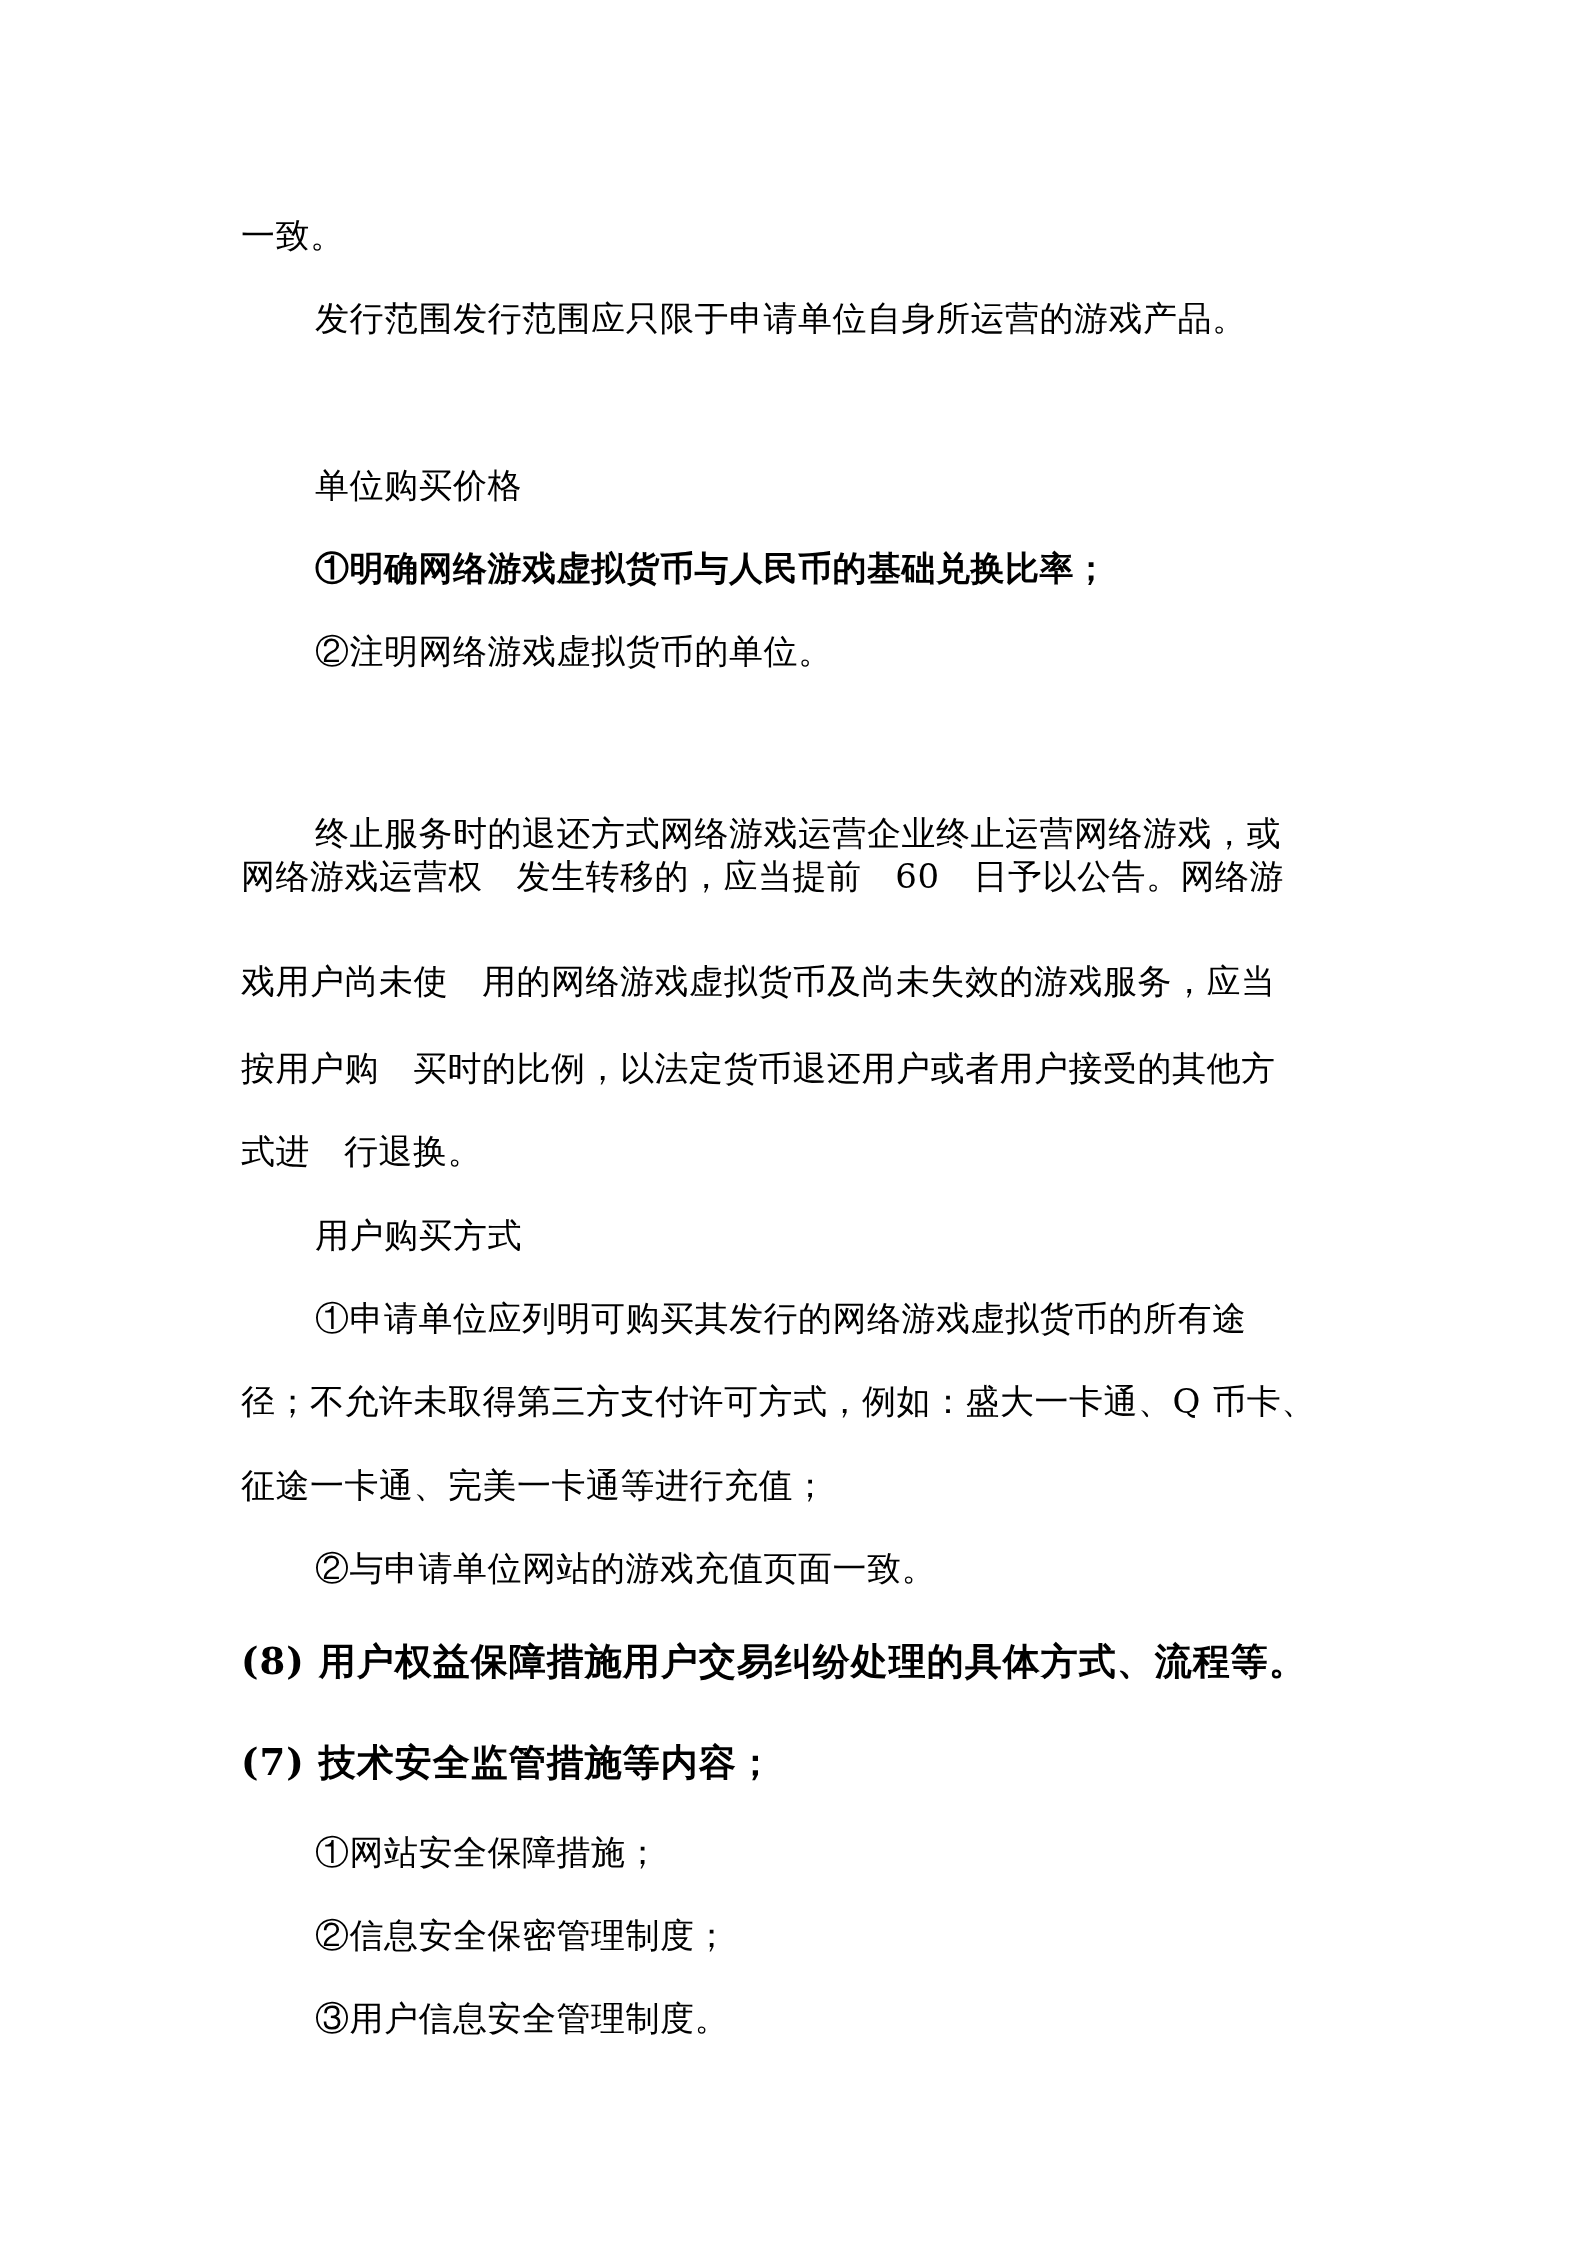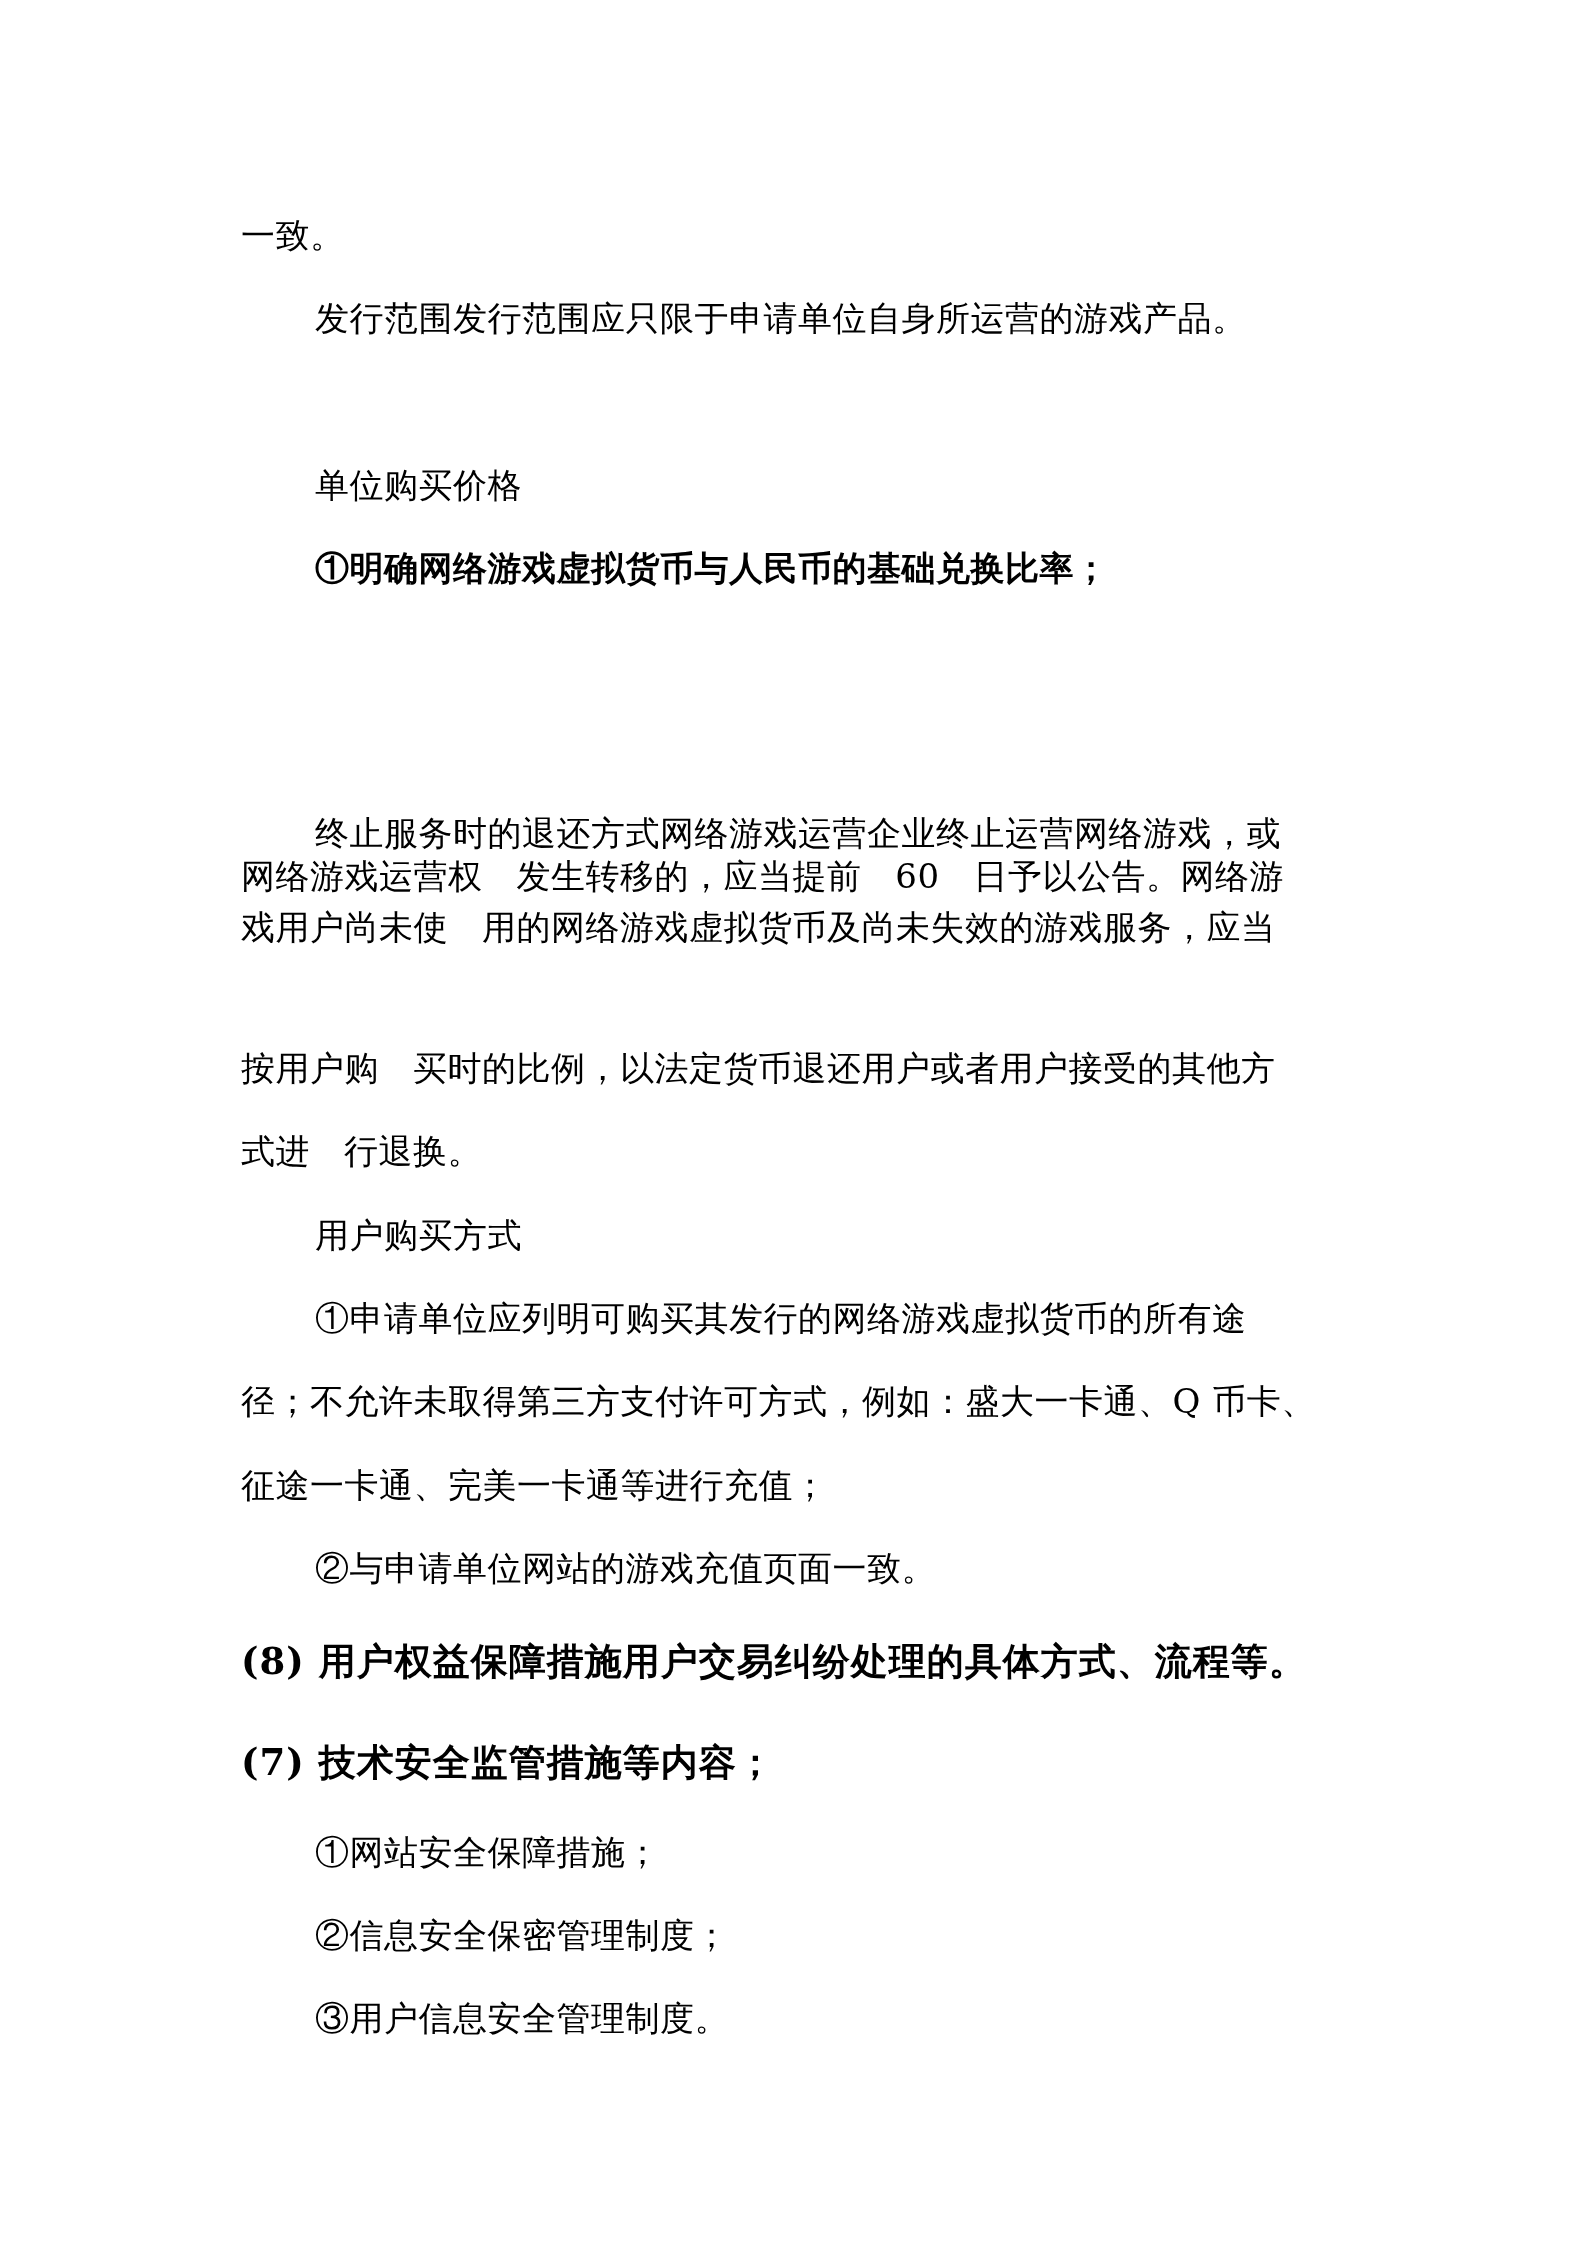--- a/index.html
+++ b/index.html
@@ -46,24 +46,25 @@
 <div class="page">
 
   <div class="line" style="top:215px;">一致。</div>
 
   <div class="line indent" style="top:298px;">发行范围发行范围应只限于申请单位自身所运营的游戏产品。</div>
 
   <div class="line indent" style="top:465px;">单位购买价格</div>
 
   <div class="line indent" style="top:548px;font-weight:bold;">①明确网络游戏虚拟货币与人民币的基础兑换比率；</div>
 
+  <div class="line indent" style="top:631px;">②注明网络游戏虚拟货币的单位。</div>
 
   <div class="line indent" style="top:798px;margin-top:15px;">终止服务时的退还方式网络游戏运营企业终止运营网络游戏，或</div>
   <div class="line" style="top:856px;">网络游戏运营权   发生转移的，应当提前   60   日予以公告。网络游</div>
-  <div class="line" style="top:907px;">戏用户尚未使   用的网络游戏虚拟货币及尚未失效的游戏服务，应当</div>
+  <div class="line" style="top:961px;">戏用户尚未使   用的网络游戏虚拟货币及尚未失效的游戏服务，应当</div>
   <div class="line" style="top:1048px;">按用户购   买时的比例，以法定货币退还用户或者用户接受的其他方</div>
   <div class="line" style="top:1131px;">式进   行退换。</div>
 
   <div class="line indent" style="top:1215px;">用户购买方式</div>
 
   <div class="line indent" style="top:1298px;">①申请单位应列明可购买其发行的网络游戏虚拟货币的所有途</div>
   <div class="line" style="top:1381px;">径；不允许未取得第三方支付许可方式，例如：盛大一卡通、Q 币卡、</div>
   <div class="line" style="top:1465px;">征途一卡通、完美一卡通等进行充值；</div>
 
   <div class="line indent" style="top:1548px;">②与申请单位网站的游戏充值页面一致。</div>

